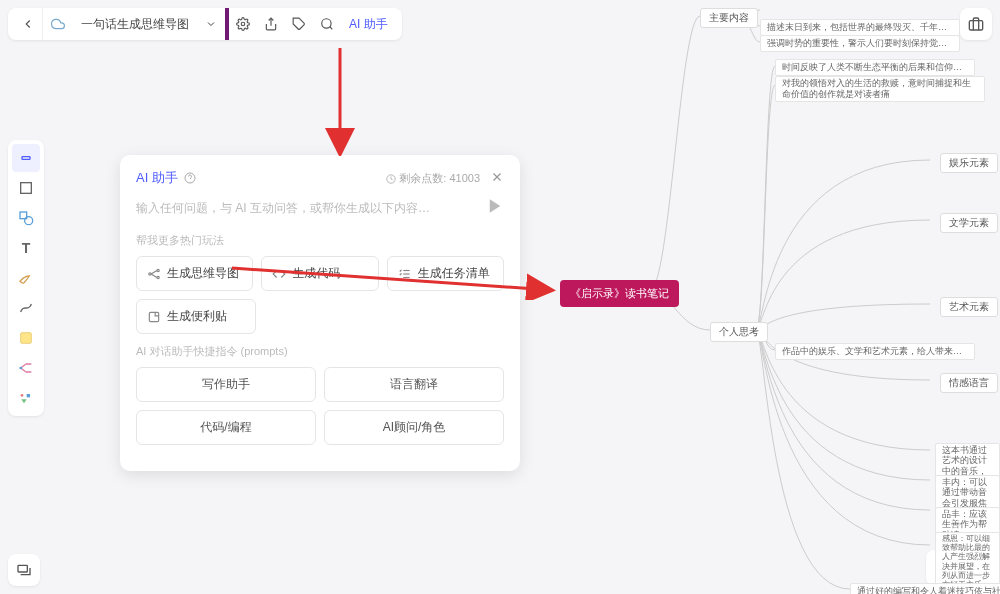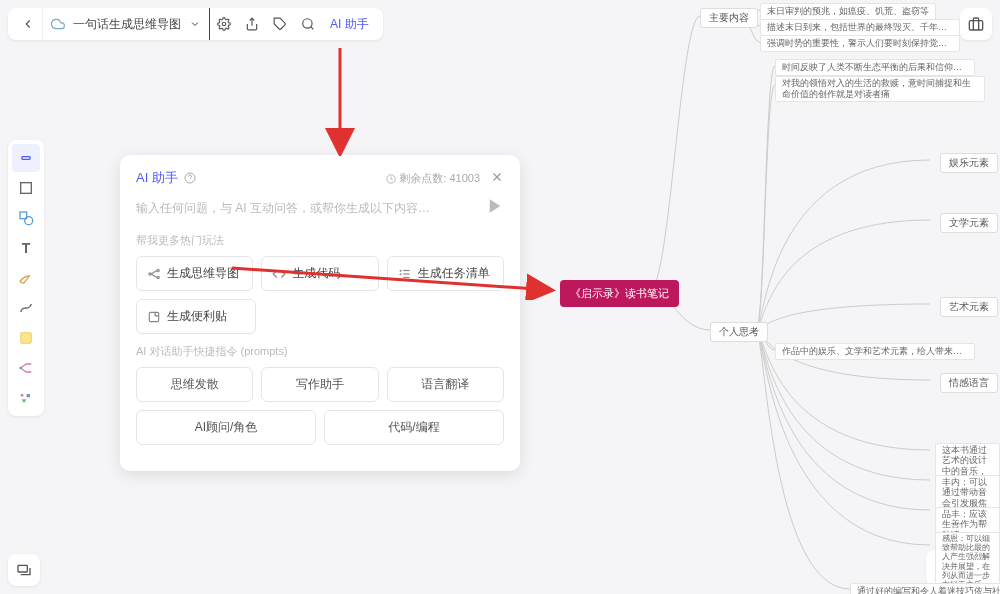--- a/index.html
+++ b/index.html
@@ -1,21 +1,21 @@
 <!DOCTYPE html>
 <html><head>
 <meta charset="utf-8">
 <style>
 * { margin: 0; padding: 0; box-sizing: border-box; font-family: -apple-system, "PingFang SC", "Microsoft YaHei", sans-serif; }
 body { background: #f5f5f7; width: 1000px; height: 594px; overflow: hidden; position: relative; }
 
 
 .top-bar { position: absolute; top: 8px; left: 8px; display: flex; align-items: center; background: #fff; border-radius: 8px; box-shadow: 0 1px 3px rgba(0,0,0,0.08); height: 32px; padding: 0 6px; }
 .top-btn { width: 28px; height: 28px; display: flex; align-items: center; justify-content: center; cursor: pointer; color: #555; border-radius: 4px; }
-.doc-title { display: flex; align-items: center; gap: 8px; padding: 0 8px; border-left: 1px solid #eee; border-right: 1px solid #701a75; height: 100%; color: #444; font-size: 12px; cursor: pointer; }
+.doc-title { display: flex; align-items: center; gap: 16px; padding: 0 8px; border-left: 1px solid #eee; border-right: 4px solid #701a75; height: 100%; color: #444; font-size: 12px; cursor: pointer; }
 .ai-link { color: #4f5bff; font-size: 12px; font-weight: 500; padding: 0 8px; cursor: pointer; }
 
 
 .top-right-btn { position: absolute; top: 8px; right: 8px; width: 32px; height: 32px; background: #fff; border-radius: 8px; box-shadow: 0 1px 3px rgba(0,0,0,0.08); display: flex; align-items: center; justify-content: center; cursor: pointer; color: #555; }
 
 
 .side-bar { position: absolute; left: 8px; top: 140px; display: flex; flex-direction: column; gap: 2px; background: #fff; border-radius: 8px; box-shadow: 0 1px 3px rgba(0,0,0,0.08); padding: 4px; }
 .side-btn { width: 28px; height: 28px; display: flex; align-items: center; justify-content: center; cursor: pointer; border-radius: 4px; color: #666; }
 .side-btn.hl { background: #eef0ff; }
 
@@ -246,27 +246,26 @@
     <div class="ai-chip" style="flex:0 0 auto;min-width:120px">
       <svg class="ai-chip-ico" viewBox="0 0 24 24" fill="none" stroke="currentColor" stroke-width="2">
           <rect x="4" y="4" width="16" height="16" rx="2"></rect>
           <path d="M14 4v6h6"></path>
         </svg>
       <span>生成便利贴</span>
     </div>
   </div>
   <div class="ai-section-title" style="margin-top:10px">AI 对话助手快捷指令 (prompts)</div>
   <div class="prompts-row">
-    <div class="prompt-chip">思维发散</div>
     <div class="prompt-chip">写作助手</div>
     <div class="prompt-chip">语言翻译</div>
   </div>
   <div class="prompts-row">
+    <div class="prompt-chip">代码/编程</div>
     <div class="prompt-chip">AI顾问/角色</div>
-    <div class="prompt-chip">代码/编程</div>
   </div>
 </div>
 
 <svg class="arrow1" width="40" height="108">
   <defs>
       <marker id="ah1" markerWidth="10" markerHeight="10" refX="5" refY="5" orient="auto">
         <polygon points="0,0 10,5 0,10" fill="#e03030"></polygon>
       </marker>
     </defs>
   <line x1="20" y1="0" x2="20" y2="95" stroke="#e03030" stroke-width="3" marker-end="url(#ah1)"></line>
@@ -295,21 +294,20 @@
     <path d="M196 330 C 205 330, 205 350, 215 350"></path>
     <path d="M196 330 C 205 330, 205 380, 370 380"></path>
     <path d="M196 330 C 205 330, 210 450, 370 450"></path>
     <path d="M196 330 C 205 330, 210 480, 370 480"></path>
     <path d="M196 330 C 205 330, 210 510, 370 510"></path>
     <path d="M196 330 C 205 330, 210 545, 370 545"></path>
     <path d="M196 330 C 205 330, 210 589, 290 589"></path>
   </svg>
   <div class="root-node">《启示录》读书笔记</div>
   <div class="branch-label" style="left:140px;top:8px">主要内容</div>
-  <div class="leaf-label" style="left:200px;top:3px">末日审判的预兆，如瘟疫、饥荒、盗窃等</div>
   <div class="leaf-label" style="left:200px;top:19px">描述末日到来，包括世界的最终毁灭、千年王国的到来等</div>
   <div class="leaf-label" style="left:200px;top:35px">强调时势的重要性，警示人们要时刻保持觉的法则</div>
 
   <div class="leaf-label" style="left:215px;top:59px">时间反映了人类不断生态平衡的后果和信仰的重要性</div>
   <div class="leaf-label" style="left:215px;top:76px;max-width:210px;white-space:normal;line-height:1.2">对我的领悟对入的生活的救赎，意时间捕捉和生命价值的创作就是对读者痛</div>
 
   <div class="branch-label" style="left:380px;top:153px">娱乐元素</div>
   <div class="branch-label" style="left:380px;top:213px">文学元素</div>
   <div class="branch-label" style="left:380px;top:297px">艺术元素</div>
 

